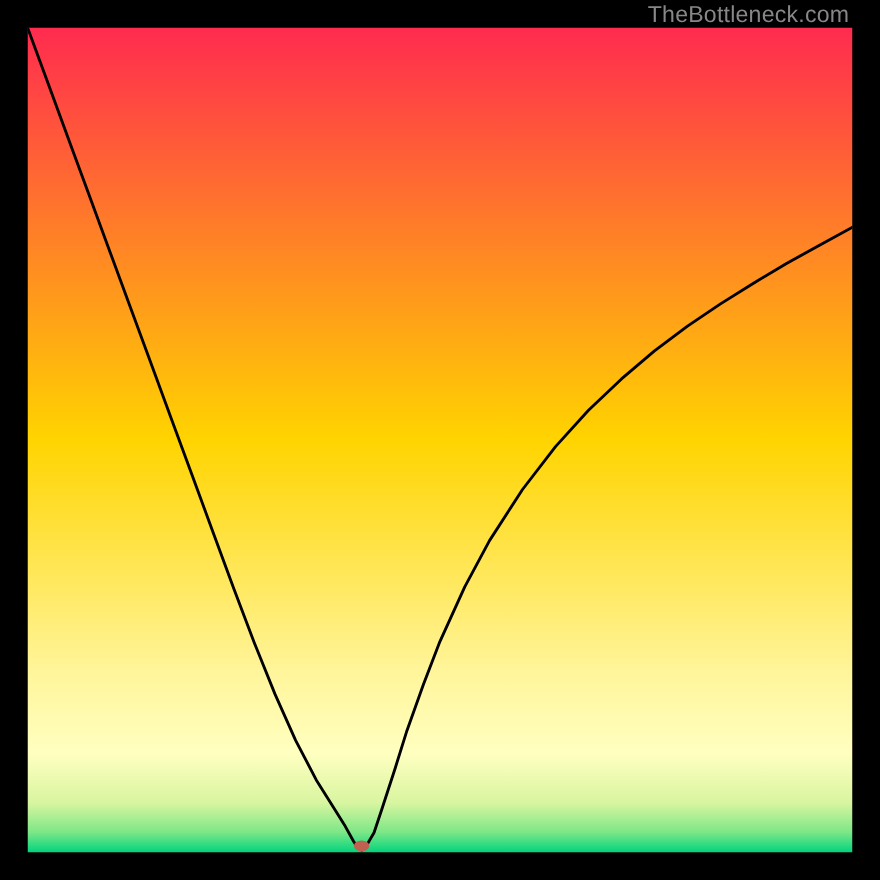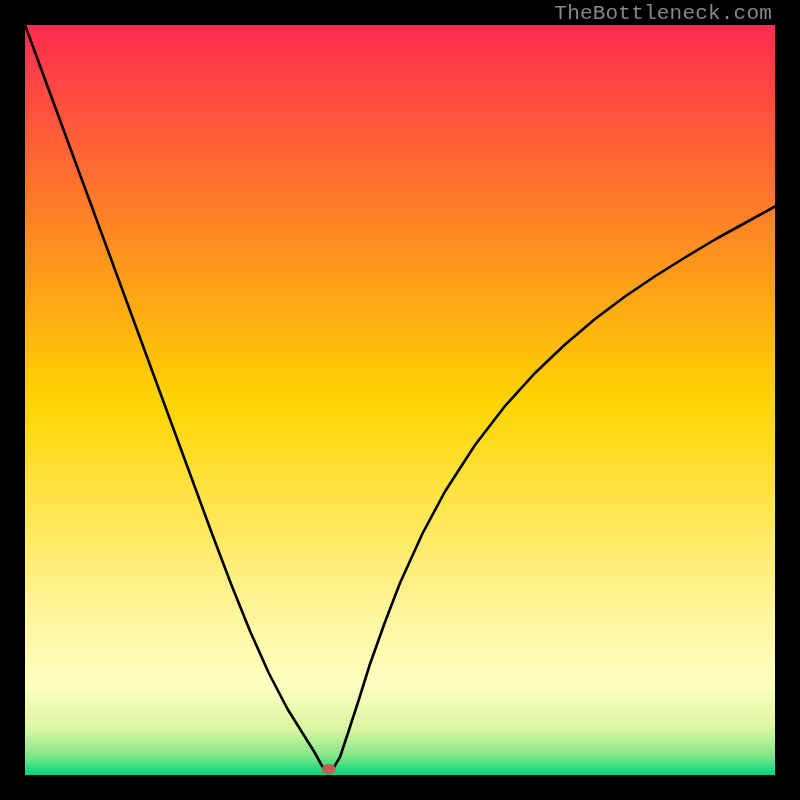--- a/index.html
+++ b/index.html
@@ -22,21 +22,21 @@
     position: absolute;
     left: 0;
     top: 0;
     width: 750px;
     height: 750px;
   }
   .watermark {
     position: absolute;
     top: 2px;
     right: 28px;
-    font-family: Liberation Mono, monospace;
+    font-family: Liberation Sans, sans-serif;
     font-size: 21px;
     color: #878787;
     font-weight: 500;
     letter-spacing: 0.2px;
   }
   svg { display: block; }
 </style>
 </head>
 <body>
 

